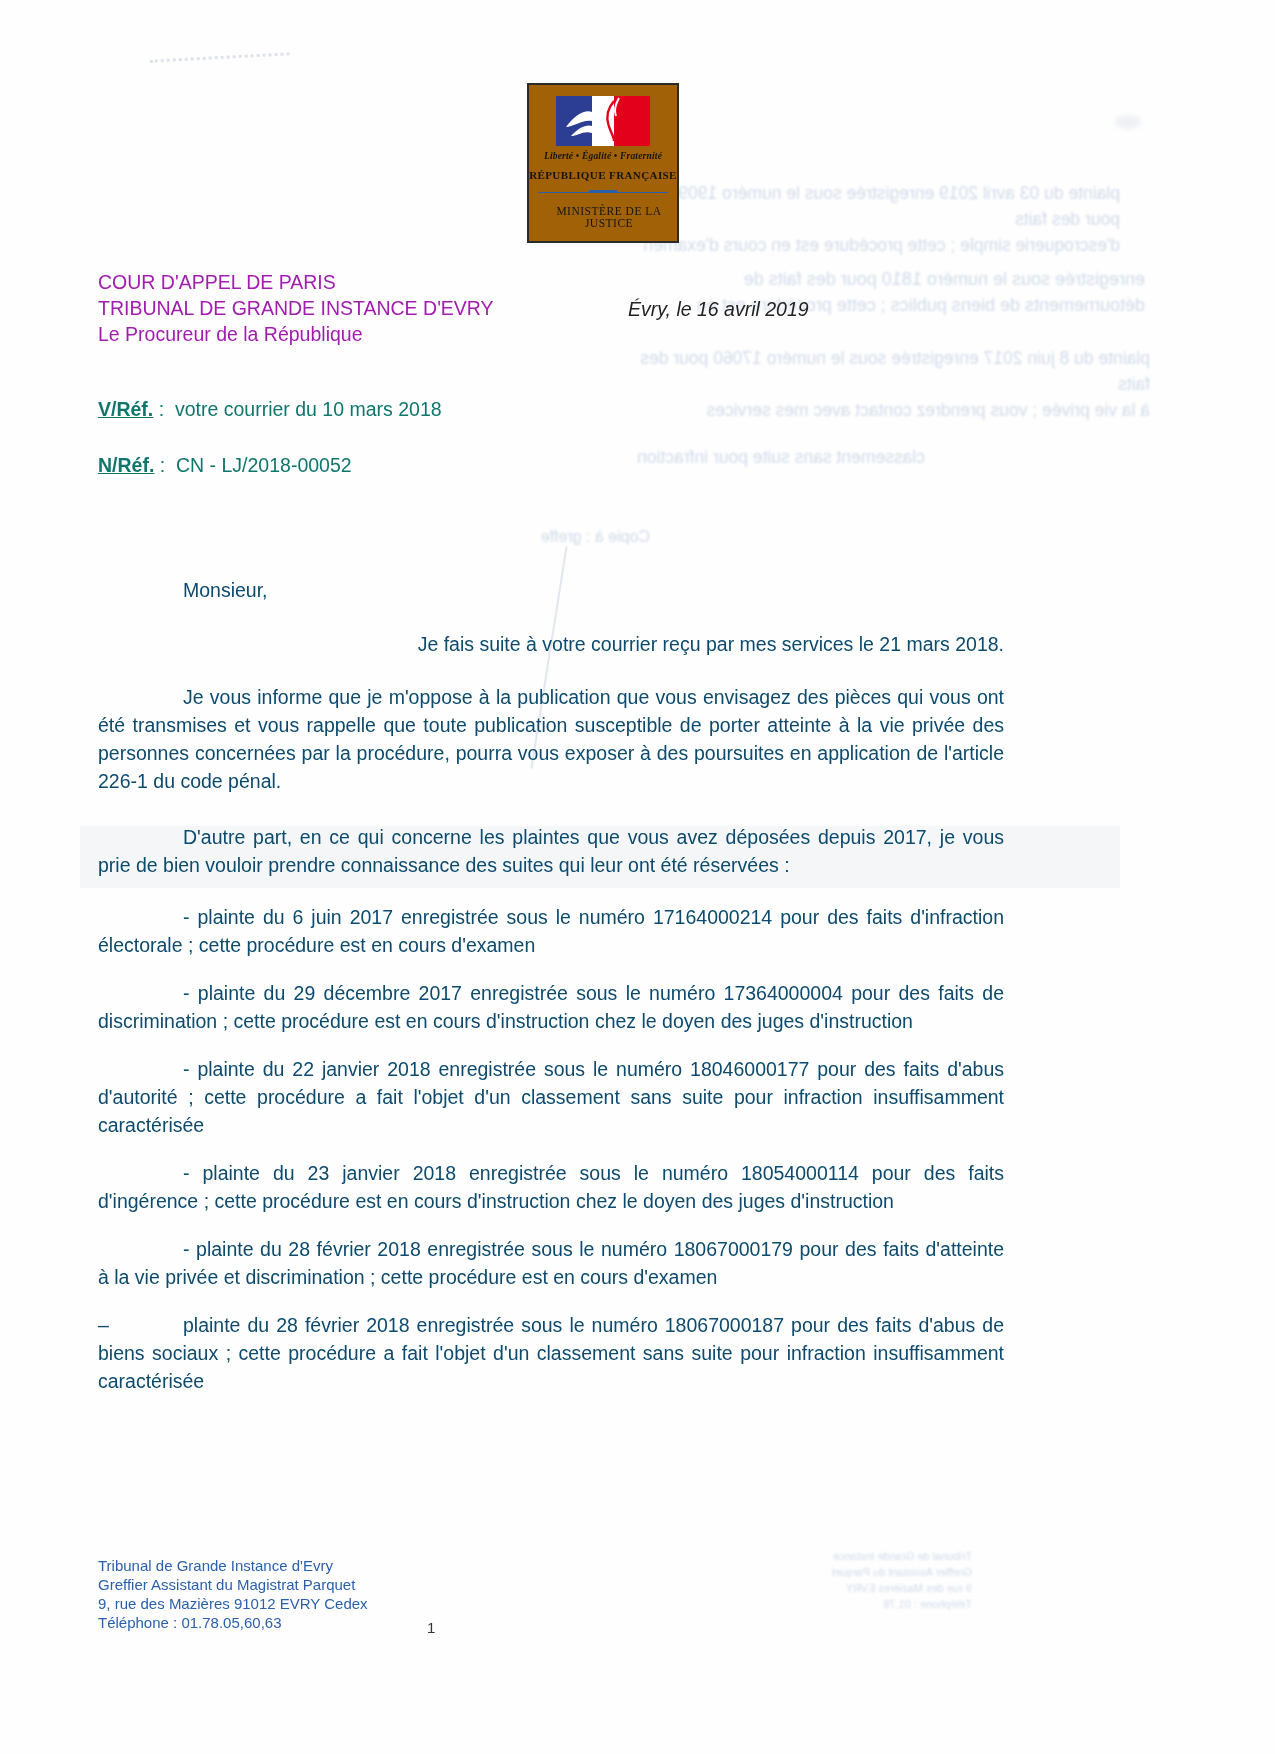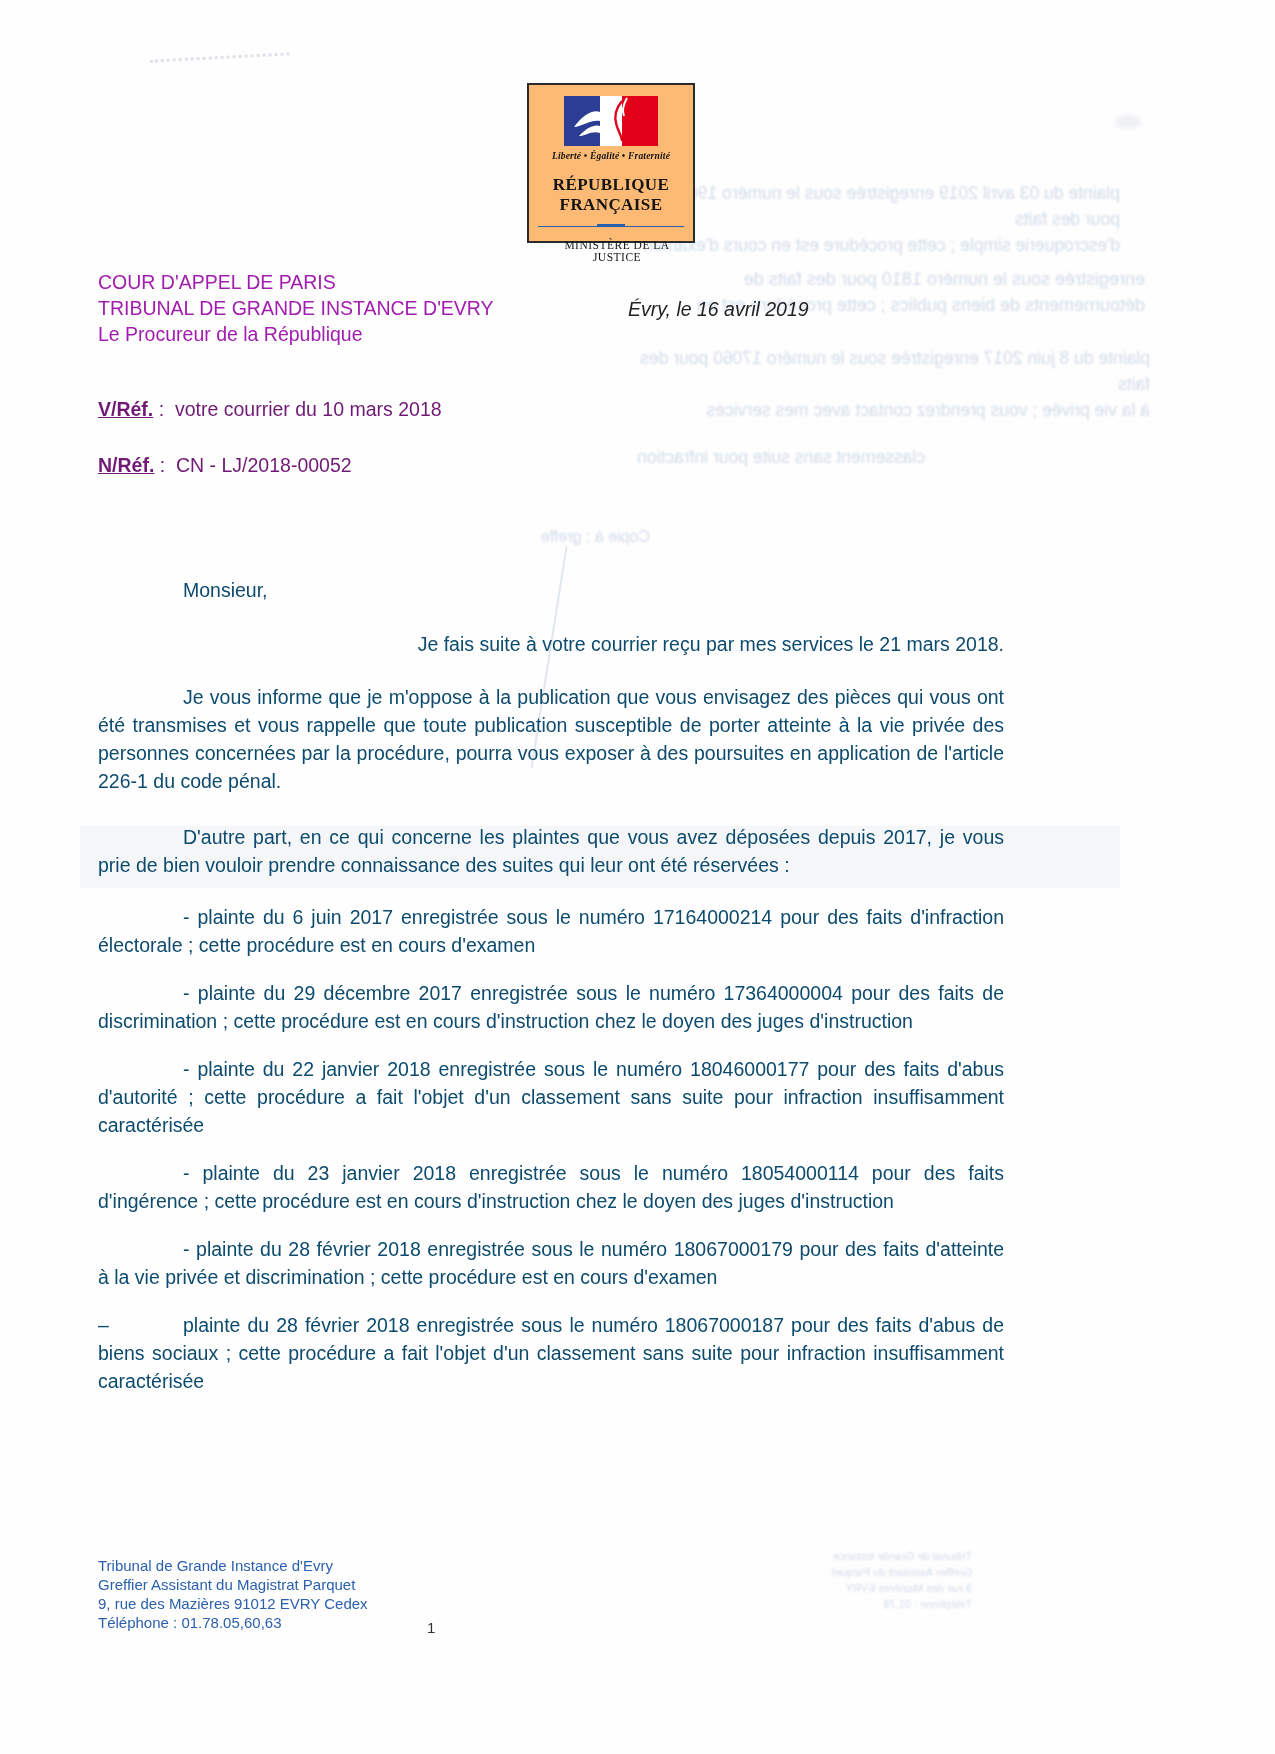--- a/index.html
+++ b/index.html
@@ -4,46 +4,46 @@
 <style>
   html,body { margin:0; padding:0; background:#e8e8e8; }
   .page {
     position:relative; width:1275px; height:1754px; margin:0 auto;
     background:#fefefe; overflow:hidden;
     font-family:"Liberation Sans", sans-serif; color:#1b1b1b;
   }
 
   
   .stamp {
-    position:absolute; left:527px; top:83px; width:168px; height:160px;
-    border:2px solid #2b2b2b; background:#fdba74; text-align:center; box-sizing:border-box;
+    position:absolute; left:527px; top:83px; width:152px; height:160px;
+    border:2px solid #2b2b2b; background:#a16207; text-align:center; box-sizing:border-box;
   }
   .flag { width:94px; height:50px; margin:11px auto 5px; display:block; }
   .motto {
     font-family:"Liberation Serif", serif; font-style:italic; font-weight:600;
     font-size:9.5px; color:#141414; letter-spacing:0.2px;
   }
   .republic {
     font-family:"Liberation Serif", serif; font-weight:700;
-    font-size:17px; letter-spacing:0.4px; margin-top:14px; color:#141414;
+    font-size:11px; letter-spacing:0.4px; margin-top:8px; color:#141414;
   }
   .rule { position:relative; margin:8px 9px 0; height:7px; }
   .rule::before { content:""; position:absolute; left:0; right:0; top:3px; height:1px; background:#2a5fae; }
   .rule .rule-dash { position:absolute; left:50%; transform:translateX(-50%); top:1px; width:28px; height:3px; background:#2a5fae; }
   .ministry {
     font-family:"Liberation Serif", serif; font-size:11.5px; letter-spacing:0.5px;
     margin-top:9px; color:#141414;padding-left:12px;
   }
 
   
   .letterhead { position:absolute; left:98px; top:269px; font-size:19.5px; line-height:26px; color:#a21caf; }
   .dateline   { position:absolute; left:628px; top:298px; font-size:19.5px; color:#222;font-style:italic; }
 
   
-  .refs { position:absolute; left:98px; top:398px; font-size:19.5px; color:#701a75; }
+  .refs { position:absolute; left:98px; top:398px; font-size:19.5px; color:#0f766e; }
   .ref  { margin:0 0 33px 0; }
   .ref-label { font-weight:bold; text-decoration:underline; }
   .ref-sep { white-space:pre; }
 
   
   .body-block {
     position:absolute; left:98px; top:576px; width:906px;
     font-size:19.5px; line-height:28px; text-align:justify; color:#0c4a6e;
   }
   .body-block p { margin:0 0 20px 0; text-indent:85px; }

